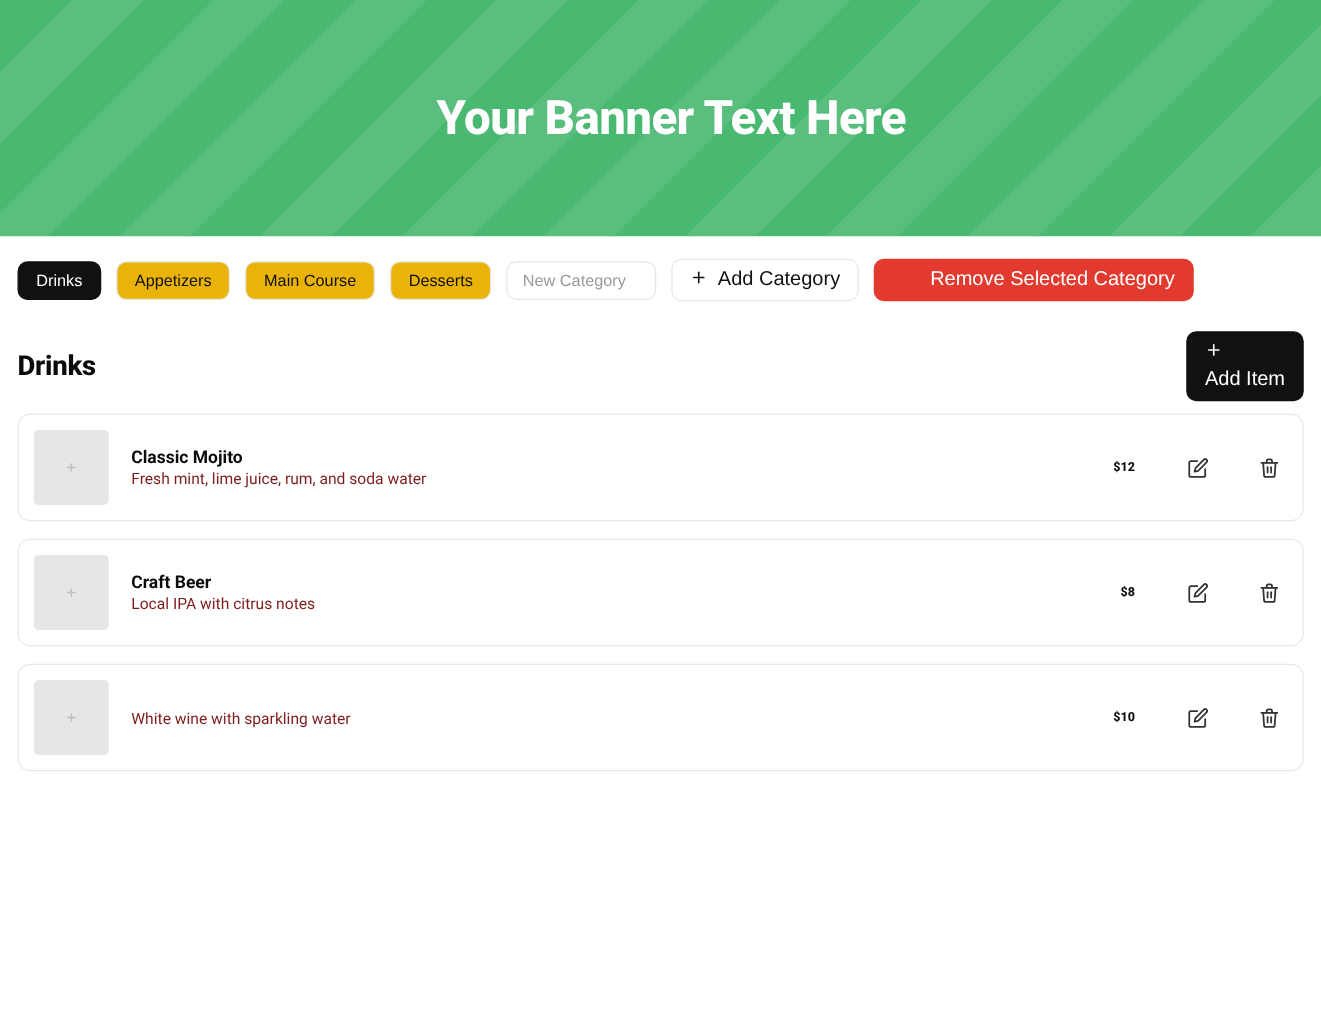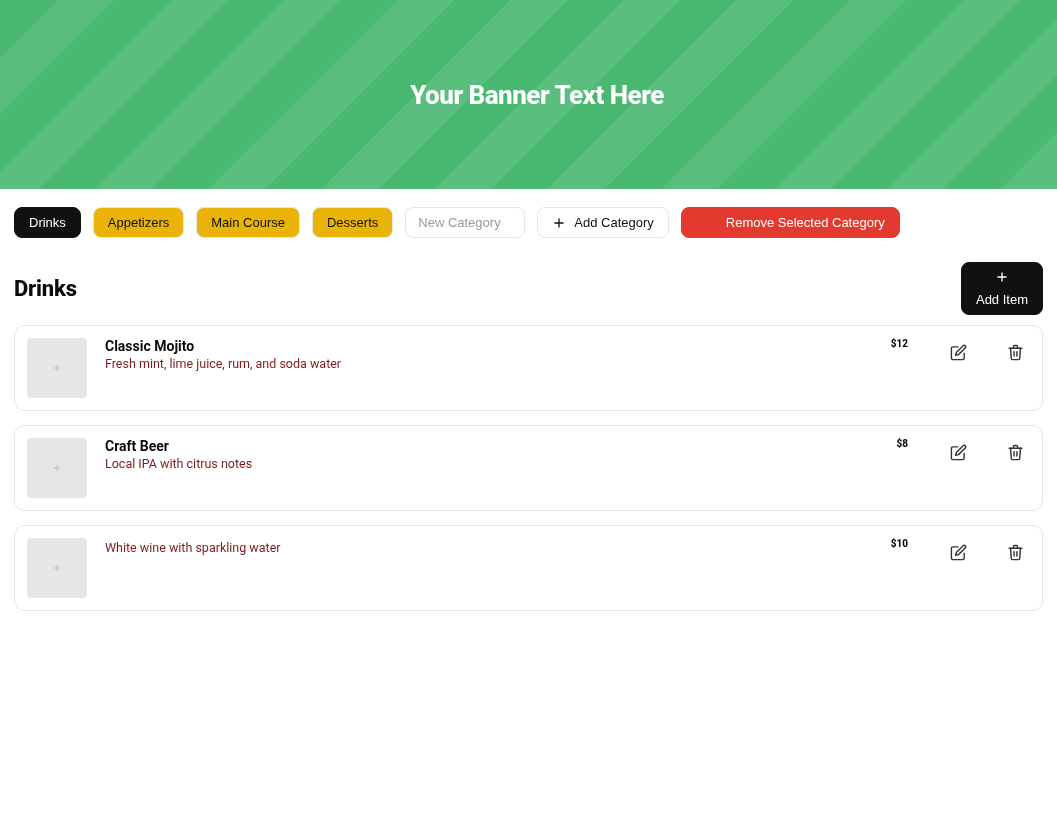--- a/index.html
+++ b/index.html
@@ -19,21 +19,21 @@
       -45deg,
       rgba(255,255,255,0.09) 0 40px,
       transparent 40px 80px
     );
     display: flex;
     align-items: center;
     justify-content: center;
   }
   .banner h1 {
     color: #fff;
-    font-size: 26px;
+    font-size: 38px;
     font-weight: 800;
     letter-spacing: -0.5px;
     margin-left: 17px;
   }
 
   
   .toolbar {
     display: flex;
     align-items: center;
     gap: 12px;
@@ -59,26 +59,26 @@
     border: 1px solid #e6e6e6;
     border-radius: 8px;
     font-size: 13px;
     padding: 7px 12px;
     width: 120px;
     color: #111;
   }
   .new-cat::placeholder { color: #9a9a9a; }
   .btn {
     display: inline-flex;
-    align-items: center;
+    align-items: flex-start;
     gap: 8px;
     border: 1px solid #e6e6e6;
     background: #fff;
     color: #111;
-    font-size: 13px;
+    font-size: 16px;
     font-weight: 500;
     padding: 7px 14px;
     border-radius: 8px;
     cursor: pointer;
   }
   .btn.danger {
     background: #e23a2e;
     border-color: #e23a2e;
     color: #fff;
     padding-left: 44px;
@@ -110,20 +110,21 @@
     padding: 0 14px 24px 14px;
     display: flex;
     flex-direction: column;
     gap: 14px;
   }
   .item {
     border: 1px solid #e8e8e8;
     border-radius: 10px;
     padding: 12px;
     display: flex;
+    align-items: center;
     gap: 18px;
   }
   .thumb {
     width: 60px;
     height: 60px;
     background: #e6e6e6;
     border-radius: 4px;
     display: flex;
     align-items: center;
     justify-content: center;

